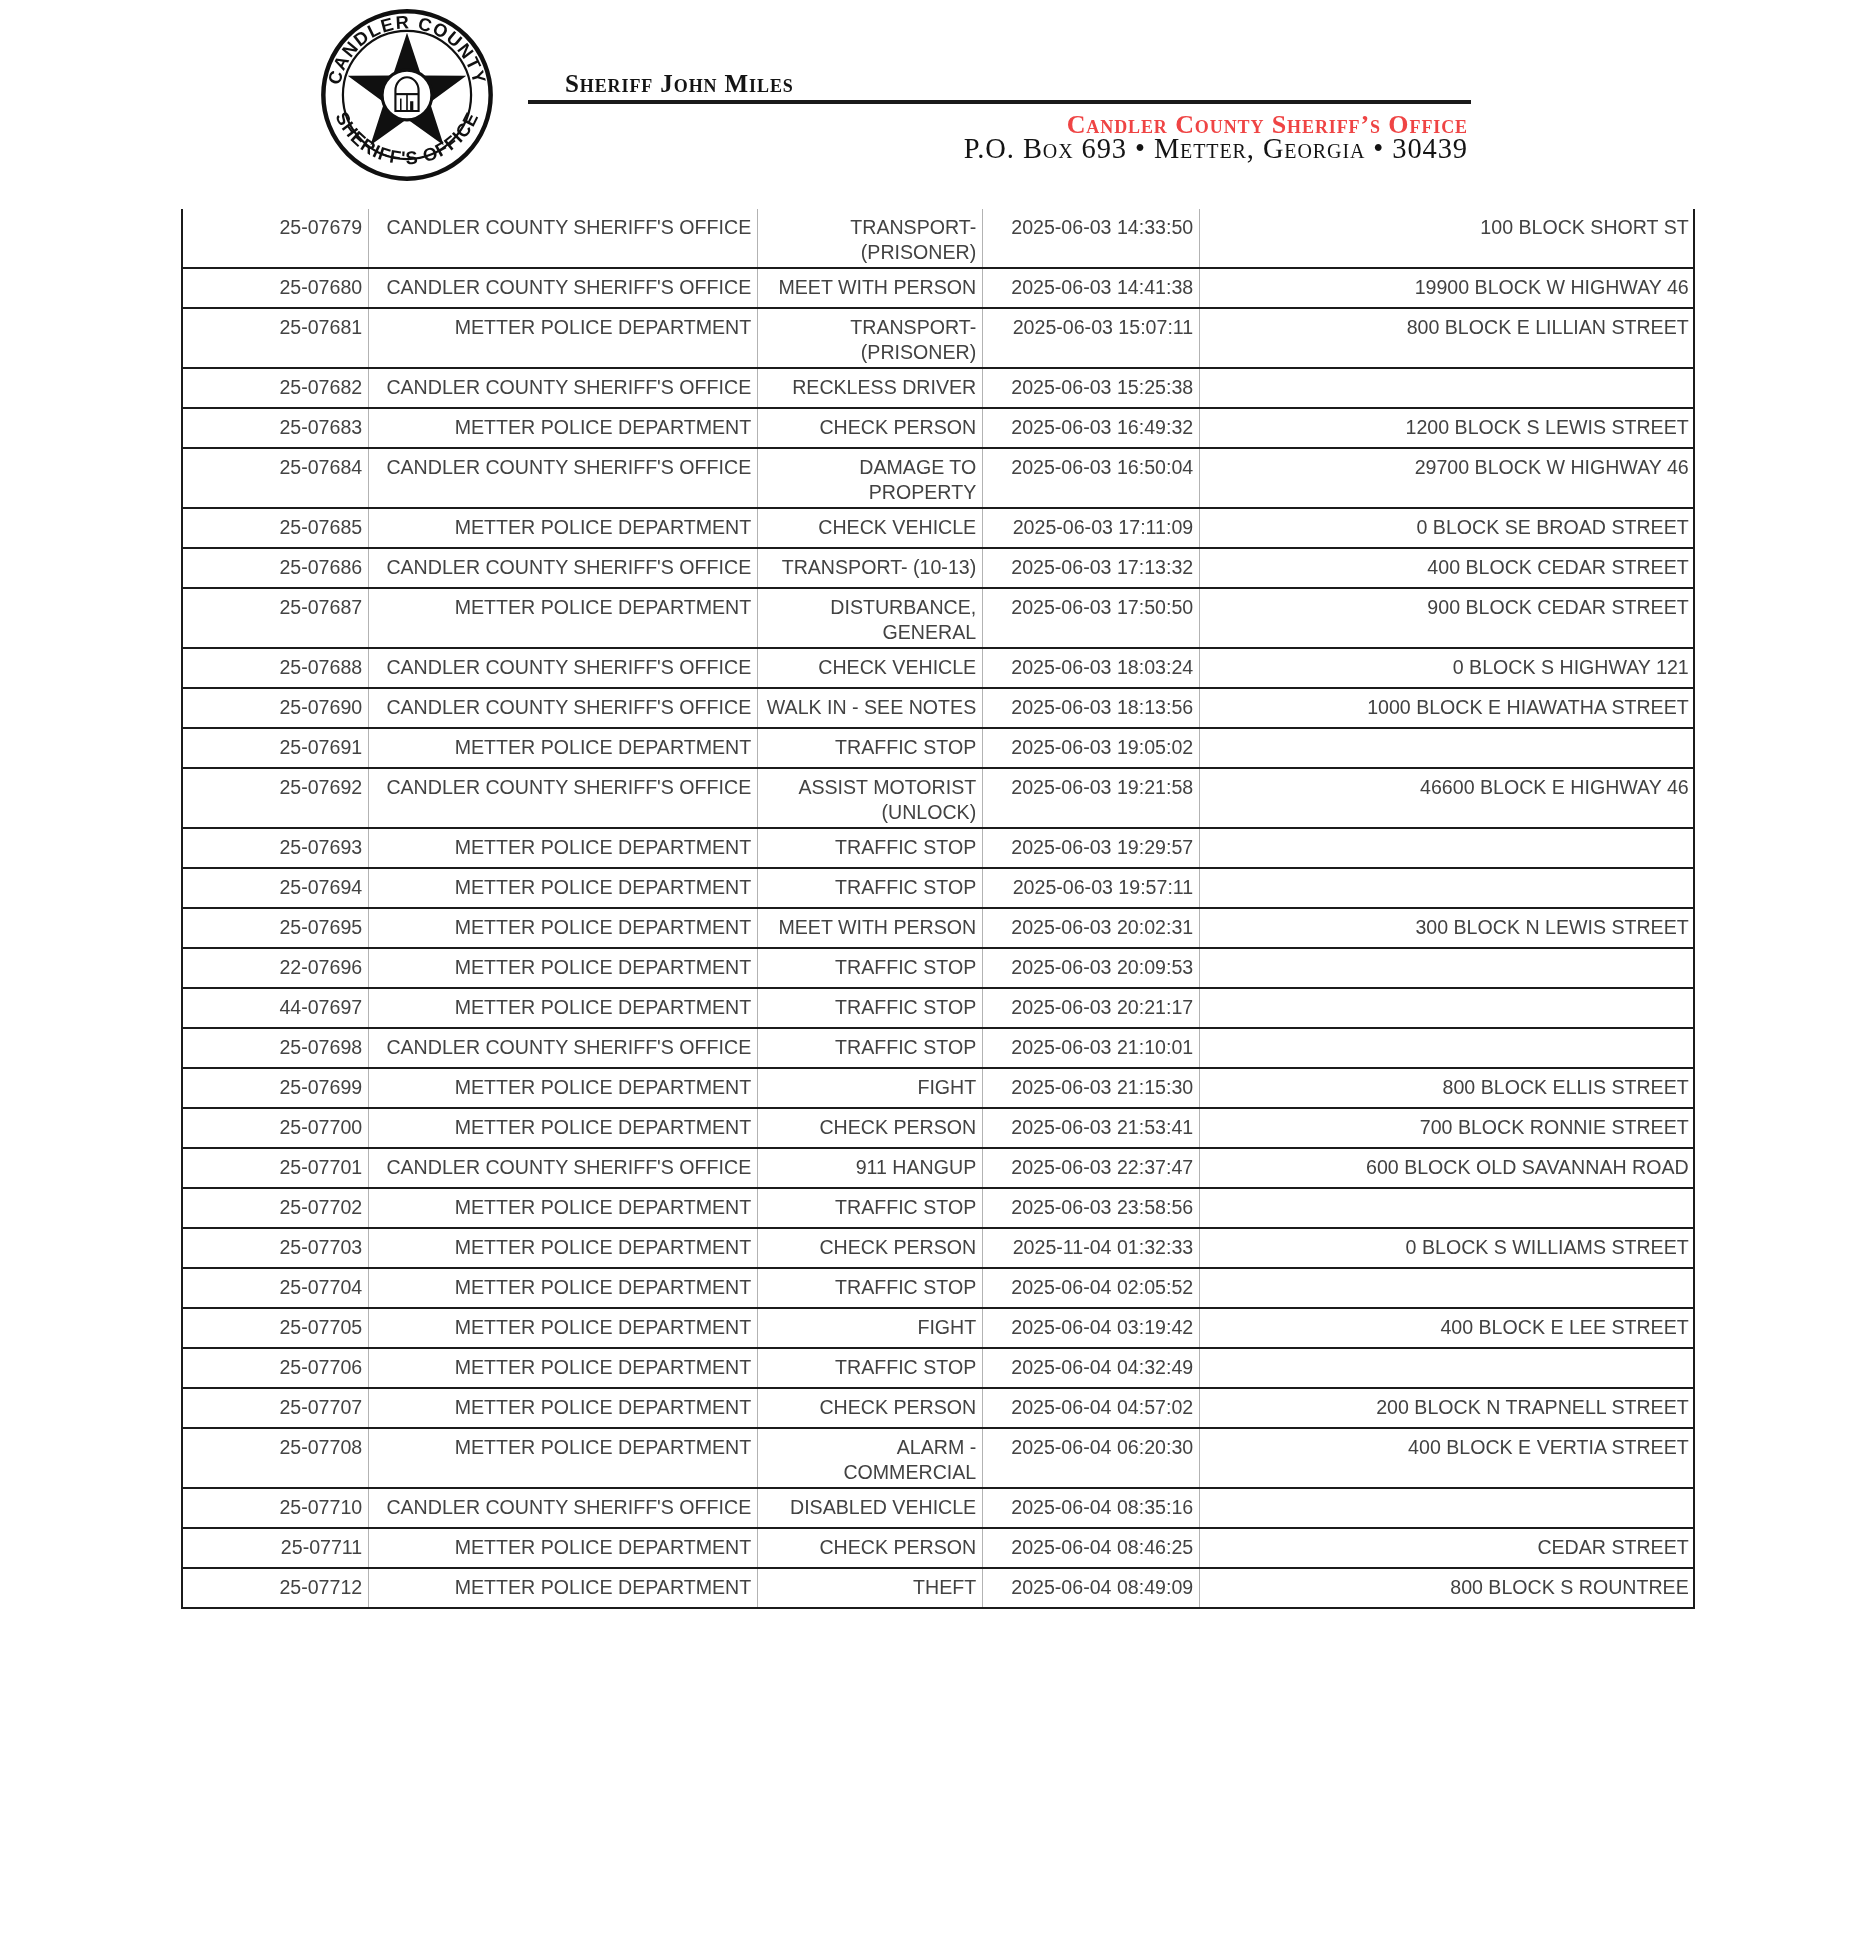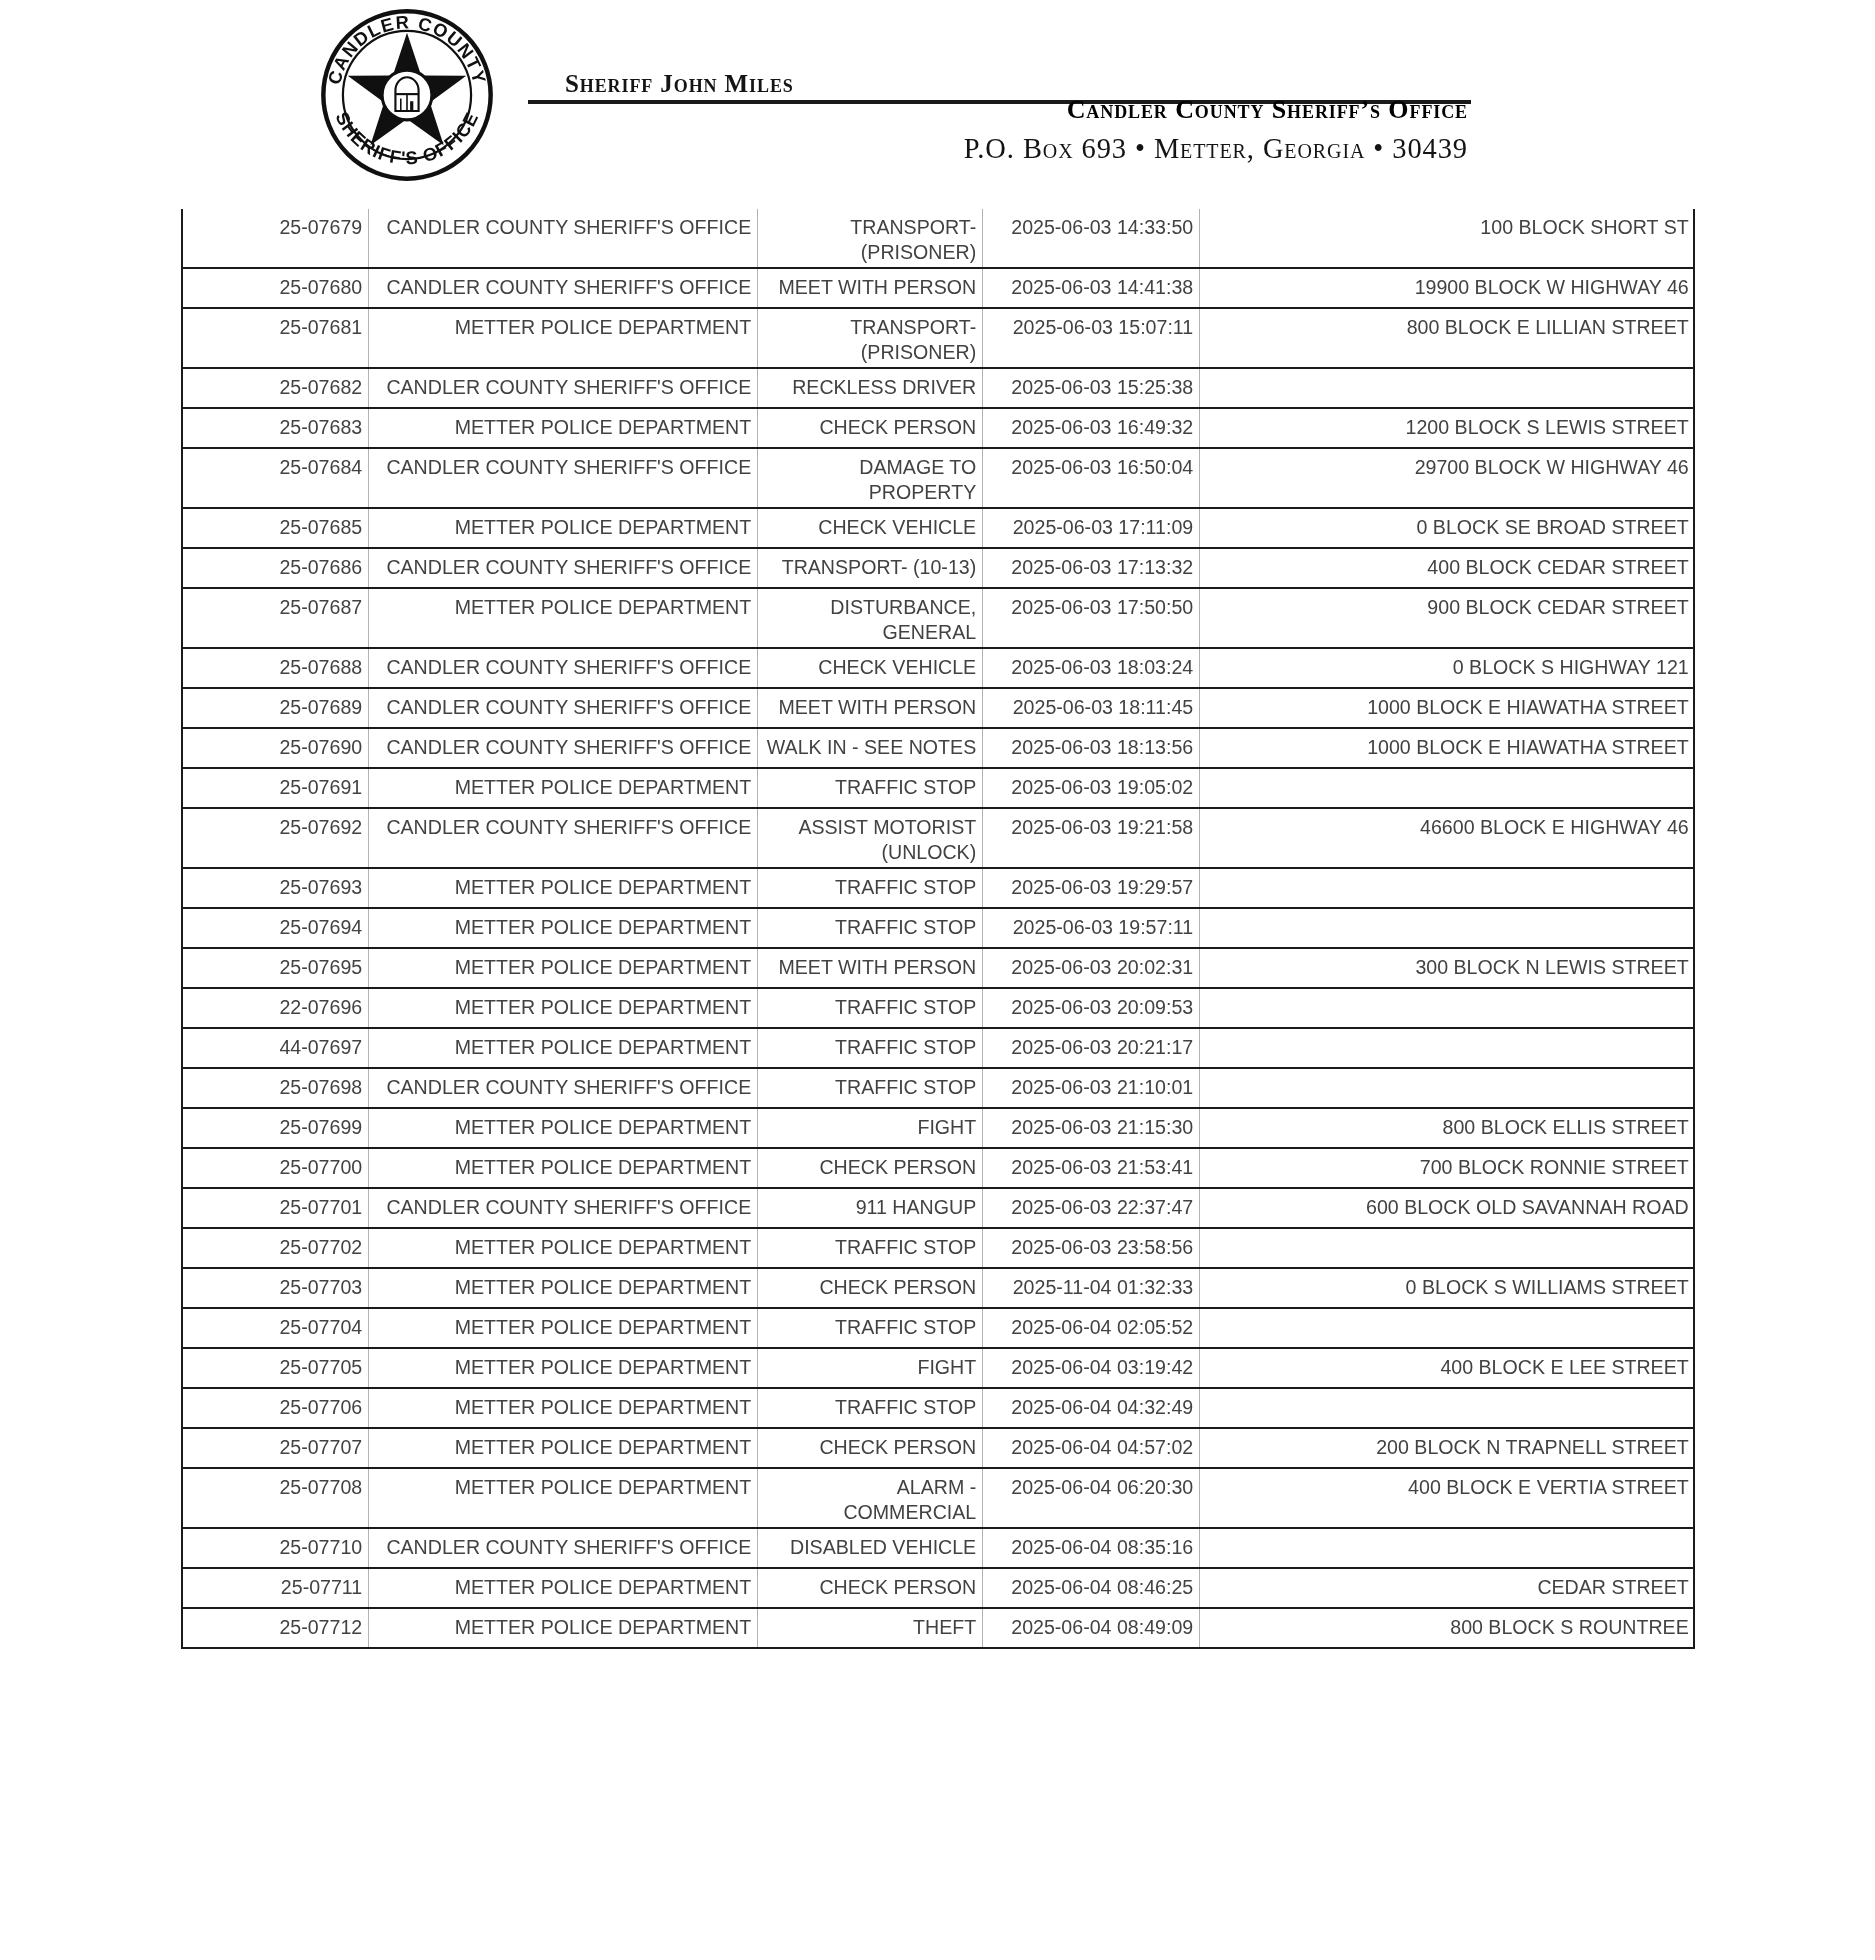--- a/index.html
+++ b/index.html
@@ -9,23 +9,23 @@
   }
   
   .badge{position:absolute;left:318px;top:6.2px;width:178px;height:178px;}
   .sheriff-name{
     position:absolute;left:528px;top:70px;
     font-family:"Liberation Serif",serif;font-weight:bold;font-variant:small-caps;
     font-size:25px;letter-spacing:0.9px;color:#141414;white-space:nowrap;margin-left:37px;
   }
   .head-rule{position:absolute;left:528px;top:100px;width:943px;height:3.6px;background:#1a1a1a;}
   .office-name{
-    position:absolute;right:408px;top:95px;
+    position:absolute;right:408px;top:110px;
     font-family:"Liberation Serif",serif;font-weight:bold;font-variant:small-caps;
-    font-size:26px;letter-spacing:0.9px;color:#000000;white-space:nowrap;
+    font-size:26px;letter-spacing:0.9px;color:#ef4444;white-space:nowrap;
   }
   .address-line{
     position:absolute;right:408px;top:133px;
     font-family:"Liberation Serif",serif;font-weight:normal;font-variant:small-caps;
     font-size:28.5px;letter-spacing:0.9px;color:#141414;white-space:nowrap;
   }
   
   .table-wrap{
     position:absolute;left:181px;top:209px;width:1510px;
     border-left:2.7px solid #1b1b1b;border-right:2.7px solid #1b1b1b;
@@ -156,27 +156,20 @@
     <td class="c-loc">900 BLOCK CEDAR STREET</td>
   </tr>
           <tr>
     <td class="c-case">25-07688</td>
     <td class="c-agency">CANDLER COUNTY SHERIFF'S OFFICE</td>
     <td class="c-type">CHECK VEHICLE</td>
     <td class="c-dt">2025-06-03 18:03:24</td>
     <td class="c-loc">0 BLOCK S HIGHWAY 121</td>
   </tr>
           <tr>
-    <td class="c-case">25-07689</td>
-    <td class="c-agency">CANDLER COUNTY SHERIFF'S OFFICE</td>
-    <td class="c-type">MEET WITH PERSON</td>
-    <td class="c-dt">2025-06-03 18:11:45</td>
-    <td class="c-loc">1000 BLOCK E HIAWATHA STREET</td>
-  </tr>
-          <tr>
     <td class="c-case">25-07690</td>
     <td class="c-agency">CANDLER COUNTY SHERIFF'S OFFICE</td>
     <td class="c-type">WALK IN - SEE NOTES</td>
     <td class="c-dt">2025-06-03 18:13:56</td>
     <td class="c-loc">1000 BLOCK E HIAWATHA STREET</td>
   </tr>
           <tr>
     <td class="c-case">25-07691</td>
     <td class="c-agency">METTER POLICE DEPARTMENT</td>
     <td class="c-type">TRAFFIC STOP</td>

